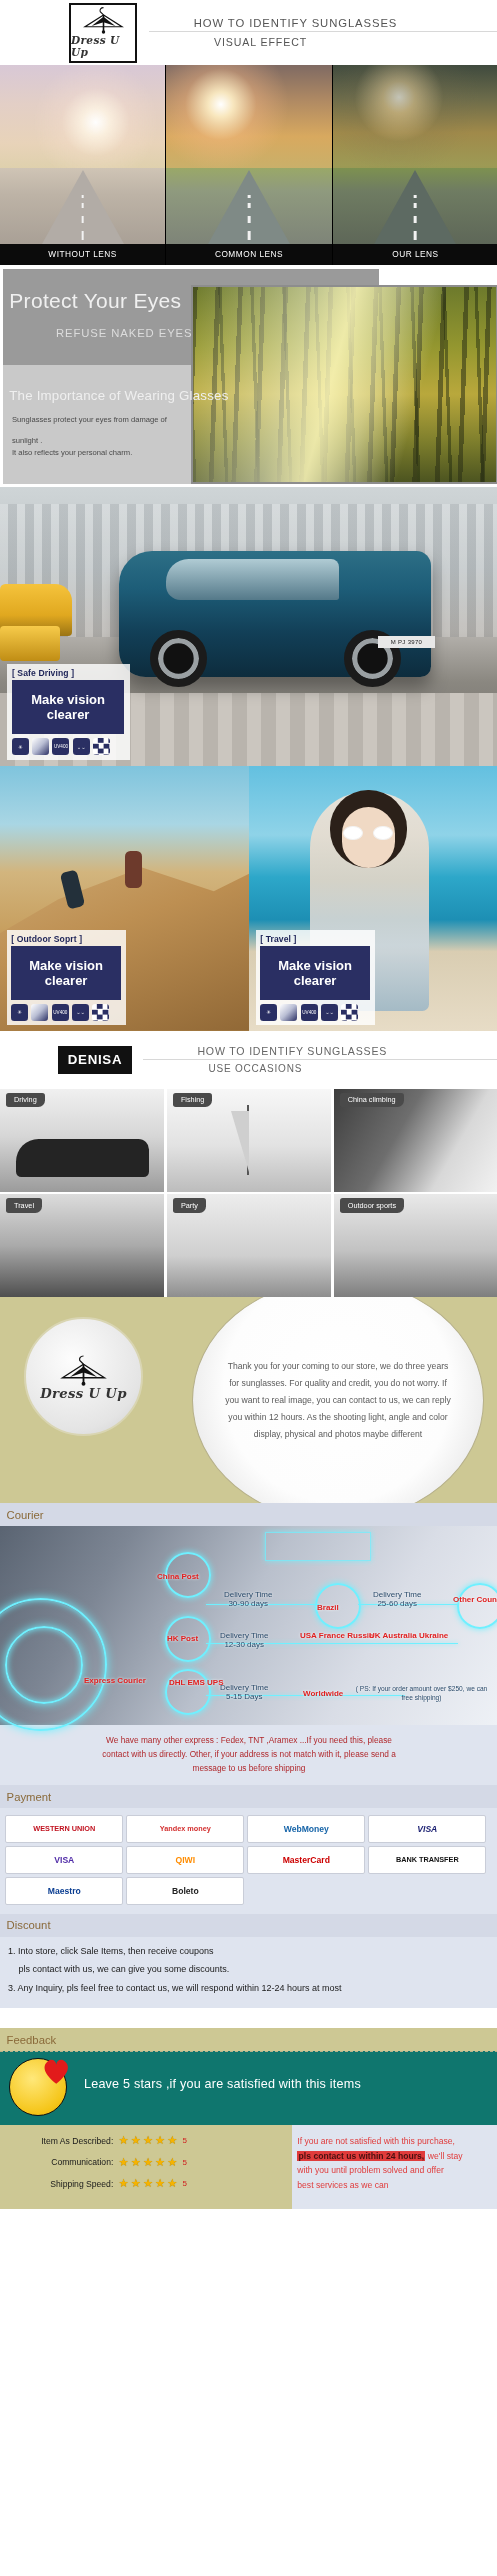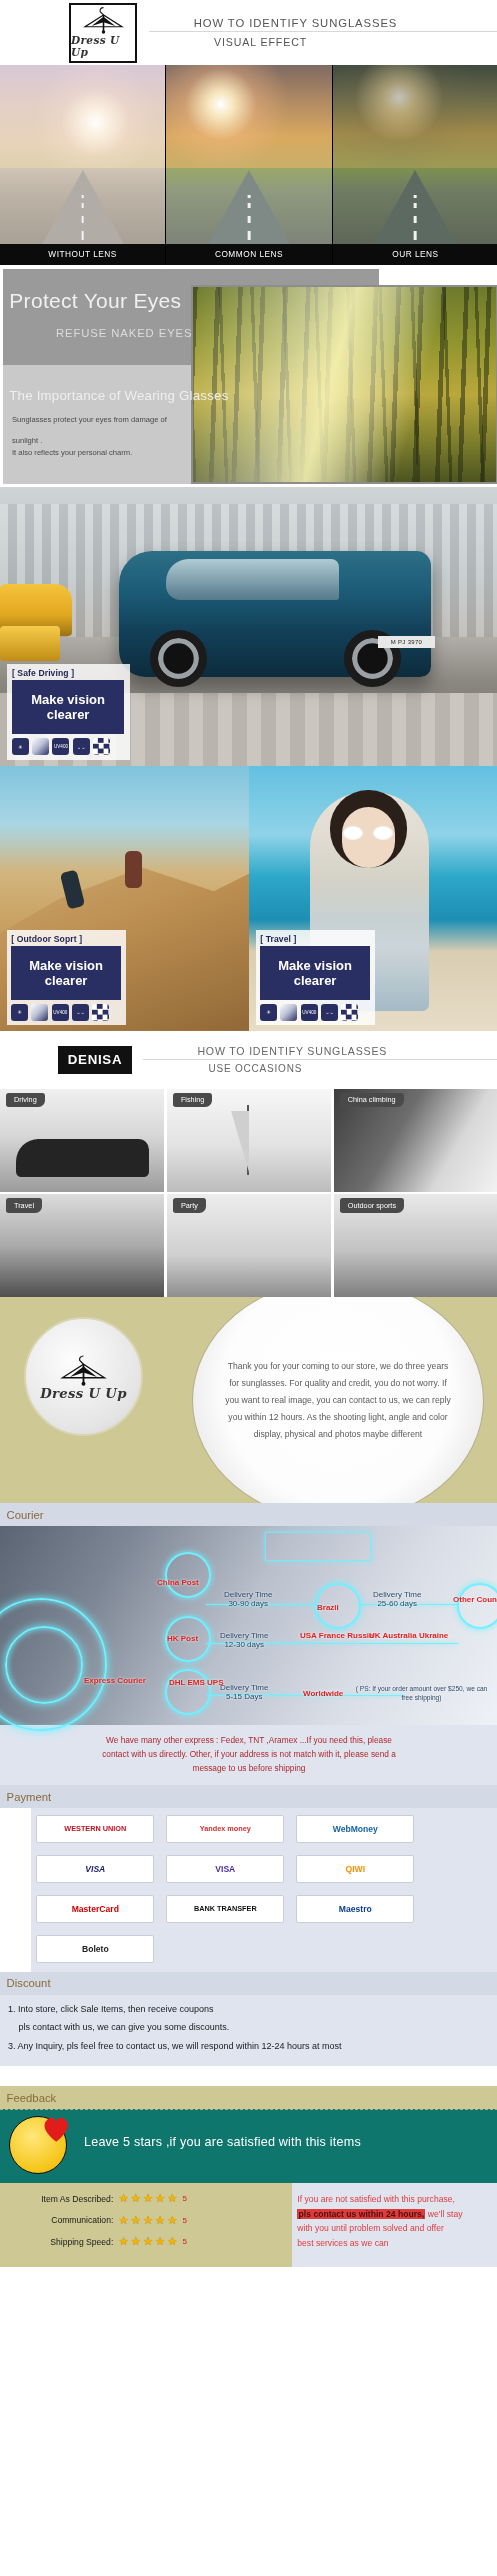--- a/index.html
+++ b/index.html
@@ -168,21 +168,21 @@
   .line-h { position: absolute; height: 1.3px; background: #6ff0ff; box-shadow: 0 0 4px #6ff0ff; }
   .dt { position: absolute; color: #2a4a6a; font-size: 8px; text-align: center; text-shadow: 0 0 2.7px #fff; white-space: nowrap; }
   .dt b { display: block; font-weight: normal; }
   .kb { position: absolute; left: 265px; top: 6.6px; width: 106px; height: 29px; border: 1.3px solid #6ff0ff;
     box-shadow: 0 0 5.3px #6ff0ff; opacity: .75; }
 
   .shipnote { background: #dfe4ef; padding: 8px 6.6px 10.6px 6.6px; }
   .shipnote p { color: #b0282c; font-size: 8.3px; line-height: 14px; text-align: center; }
 
   
-  .paygrid { display: flex; flex-wrap: wrap; gap: 12px; padding: 6.6px 5.3px 9.3px 5.3px; background: #dfe4ef; margin-left: 31px; }
+  .paygrid { display: flex; flex-wrap: wrap; gap: 3px; padding: 6.6px 5.3px 9.3px 5.3px; background: #dfe4ef; }
   .paycell { width: 118px; height: 28px; background: #fff; border: 0.7px solid #c9cdd8; border-radius: 2px;
     display: flex; align-items: center; justify-content: center; font-size: 8.6px; font-weight: bold; color: #222; }
   .paycell.small { font-size: 7.3px; }
 
   
   .disc-body { background: #dfe4ef; padding: 5.3px 8px 10.6px 8px; }
   .disc-body li { list-style: none; font-size: 9px; color: #1a1a1a; line-height: 18.6px; }
   .disc-body li span.ind { display: inline-block; padding-left: 10.6px; }
 
   
@@ -391,21 +391,21 @@
     </div>
   </div>
 
   <div class="sec-head">Courier</div>
   <div class="shipdiag">
     <div class="hud hud-big"></div>
     <div class="hud hud-mid"></div>
     <div class="kb"></div>
 
     <div class="node" style="left:165px; top:26.5px;"></div>
-    <div class="node-label" style="left:157px; top:52px;">China Post</div>
+    <div class="node-label" style="left:157px; top:46px;">China Post</div>
 
     <div class="node" style="left:315px; top:57px;"></div>
     <div class="node-label" style="left:317px; top:77px;">Brazil</div>
 
     <div class="node" style="left:457px; top:57px;"></div>
     <div class="node-label" style="left:453px; top:69px; line-height:9.3px; text-align:center;">Other Countries</div>
 
     <div class="line-h" style="left:206px; top:78px; width:113px;"></div>
     <div class="line-h" style="left:358px; top:78px; width:100px;"></div>
 

